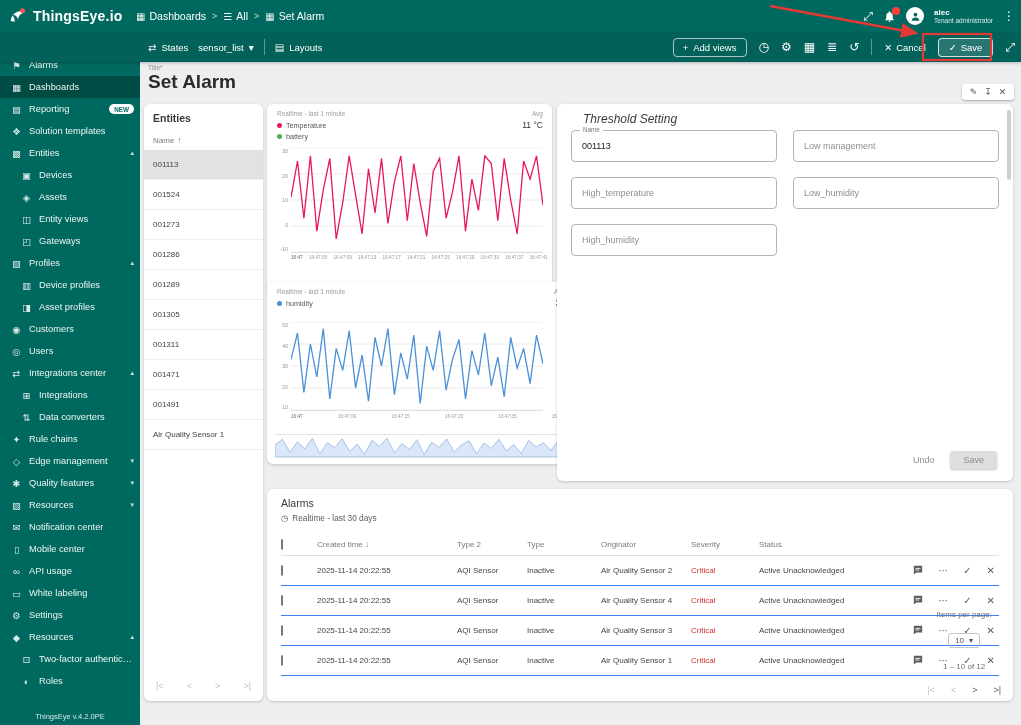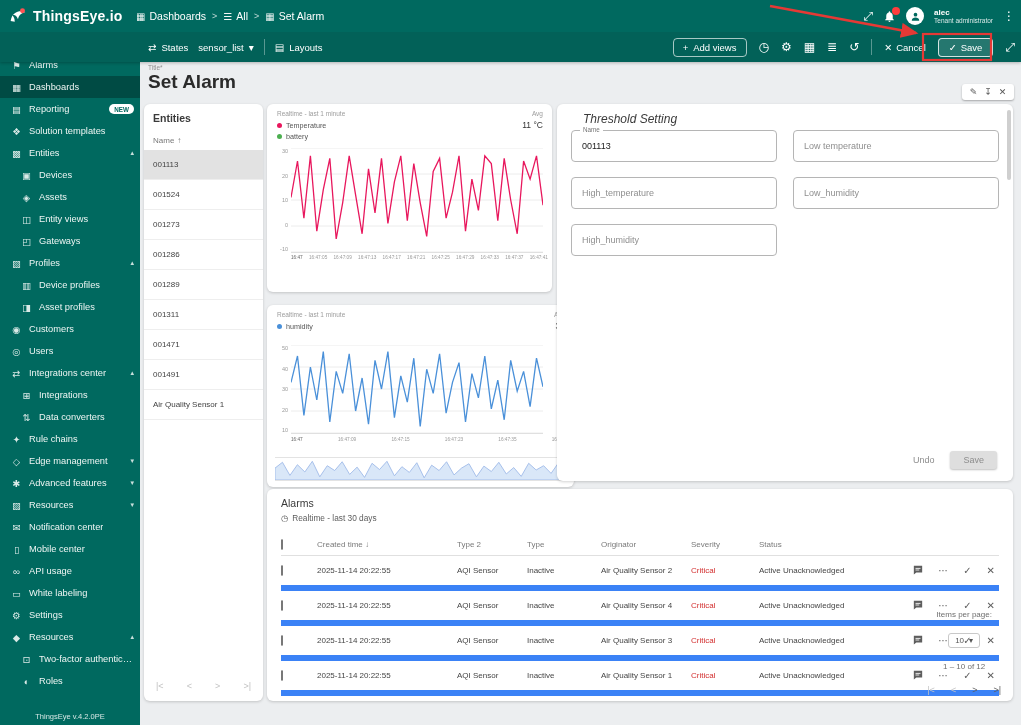--- a/index.html
+++ b/index.html
@@ -60,21 +60,21 @@
   .ent-title{position:absolute;left:9px;top:8px;font-size:10.5px;color:#3a3a3a;font-weight:bold;}
   .ent-colhead{position:absolute;left:9px;top:32px;font-size:8px;color:#797979;display:flex;gap:3px;align-items:center;}
   .ent-rows{position:absolute;left:0;top:46px;width:119px;}
   .ent-row{height:29px;display:flex;align-items:center;padding:0 9px;font-size:8px;color:#3f3f3f;border-bottom:1px solid #eee;cursor:pointer;}
   .ent-row.sel{background:#e2e2e2;}
   .ent-pg{position:absolute;bottom:10px;left:0;width:119px;display:flex;justify-content:space-between;padding:0 12px;box-sizing:border-box;font-size:9px;color:#c2c2c2;}
   .ent-pg span{cursor:pointer;}
 
   
   #chart1{left:267px;top:104px;width:285px;height:188px;}
-  #chart2{left:267px;top:305px;width:307px;height:182px;}
+  #chart2{left:267px;top:282px;width:307px;height:182px;}
   .c-head{position:absolute;left:10px;right:9px;top:6px;display:flex;justify-content:space-between;font-size:6.5px;color:#9c9c9c;}
   .leg{position:absolute;left:10px;top:17px;display:flex;flex-direction:column;gap:2px;}
   .leg-item{display:flex;align-items:center;gap:4px;font-size:7.2px;color:#555;cursor:pointer;}
   .dot{width:5px;height:5px;border-radius:50%;flex:none;}
   .avg-val{position:absolute;right:9px;top:16px;font-size:8.5px;color:#333;}
   .yax{position:absolute;left:2px;width:19px;display:flex;flex-direction:column;justify-content:space-between;text-align:right;font-size:5.5px;color:#9a9a9a;}
   .plot{position:absolute;left:24px;border-bottom:1px solid #e0e0e0;}
   .xax{position:absolute;left:24px;right:4px;display:flex;justify-content:space-between;font-size:4.7px;color:#9a9a9a;white-space:nowrap;overflow:hidden;}
   .xax span:first-child{color:#666;}
   .navbar-strip{position:absolute;left:8px;right:8px;top:152px;height:22px;border:1px solid #e3e3e3;border-left:none;border-right:none;}
@@ -89,21 +89,21 @@
   .thr-actions{position:absolute;right:16px;bottom:12px;display:flex;align-items:center;gap:16px;}
   .undo-btn{font-size:9px;color:#8d8d8d;cursor:pointer;}
   .thr-save{font-size:9px;color:#8d8d8d;background:#dedede;border-radius:3px;padding:4px 13px;box-shadow:0 1px 2px rgba(0,0,0,.25);cursor:pointer;}
   .thr-scroll{position:absolute;right:2px;top:6px;width:4px;height:70px;background:#cfcfcf;border-radius:2px;}
 
   
   #alarms{left:267px;top:489px;width:746px;height:212px;}
   .al-title{position:absolute;left:14px;top:8px;font-size:10.5px;color:#3a3a3a;}
   .al-sub{position:absolute;left:14px;top:24px;display:flex;align-items:center;gap:4px;font-size:8.3px;color:#5c5c5c;}
   .al-table{position:absolute;left:14px;right:14px;top:44px;}
-  .arow{display:grid;grid-template-columns:36px 140px 70px 74px 90px 68px 132px 1fr;align-items:center;height:29px;border-bottom:6px solid #3b82f6;font-size:8px;color:#454545;}
+  .arow{display:grid;grid-template-columns:36px 140px 70px 74px 90px 68px 132px 1fr;align-items:center;height:29px;border-bottom:1px solid #3b82f6;font-size:8px;color:#454545;}
   .arow.head{height:22px;color:#7a7a7a;border-bottom:1px solid #e0e0e0;}
   .cb{width:12px;height:12px;border:1.5px solid #787878;border-radius:2px;cursor:pointer;}
   .sev{color:#d32f2f;}
   .acts{display:flex;justify-content:flex-end;align-items:center;gap:15px;padding-right:4px;color:#5e5e5e;font-size:10px;}
   .acts span{cursor:pointer;line-height:1;}
   .al-foot{position:absolute;right:12px;bottom:6px;display:flex;align-items:center;gap:14px;font-size:8px;color:#6e6e6e;flex-direction:column;}
   .ipp-select{display:flex;align-items:center;gap:5px;border:1px solid #c9c9c9;border-radius:3px;padding:2px 6px;cursor:pointer;color:#555;}
   .al-pg{display:flex;align-items:center;gap:16px;font-size:9px;}
   .pg-dis{color:#c4c4c4;cursor:default;}
   .pg-en{color:#5e5e5e;cursor:pointer;}
@@ -282,21 +282,21 @@
         <span class="ic">✦</span>
         <span class="lb">Rule chains</span>
       </div>
     <div class="sbi">
         <span class="ic">◇</span>
         <span class="lb">Edge management</span>
         <span class="chev">▾</span>
       </div>
     <div class="sbi">
         <span class="ic">✱</span>
-        <span class="lb">Advanced features</span>
+        <span class="lb">Quality features</span>
         <span class="chev">▾</span>
       </div>
     <div class="sbi">
         <span class="ic">▨</span>
         <span class="lb">Resources</span>
         <span class="chev">▾</span>
       </div>
     <div class="sbi">
         <span class="ic">✉</span>
         <span class="lb">Notification center</span>
@@ -357,20 +357,23 @@
           <span>001524</span>
         </div>
       <div class="ent-row">
           <span>001273</span>
         </div>
       <div class="ent-row">
           <span>001286</span>
         </div>
       <div class="ent-row">
           <span>001289</span>
+        </div>
+      <div class="ent-row">
+          <span>001305</span>
         </div>
       <div class="ent-row">
           <span>001311</span>
         </div>
       <div class="ent-row">
           <span>001471</span>
         </div>
       <div class="ent-row">
           <span>001491</span>
         </div>
@@ -475,21 +478,21 @@
   </div>
 
   <div class="card" id="threshold">
     <div class="thr-title">Threshold Setting</div>
     <div class="thr-grid">
       <div class="fld filled">
         <span class="flabel">Name</span>
         <span>001113</span>
       </div>
       <div class="fld">
-          <span>Low temperature</span>
+          <span>Low management</span>
         </div>
       <div class="fld">
           <span>High_temperature</span>
         </div>
       <div class="fld">
           <span>Low_humidity</span>
         </div>
       <div class="fld">
           <span>High_humidity</span>
         </div>

